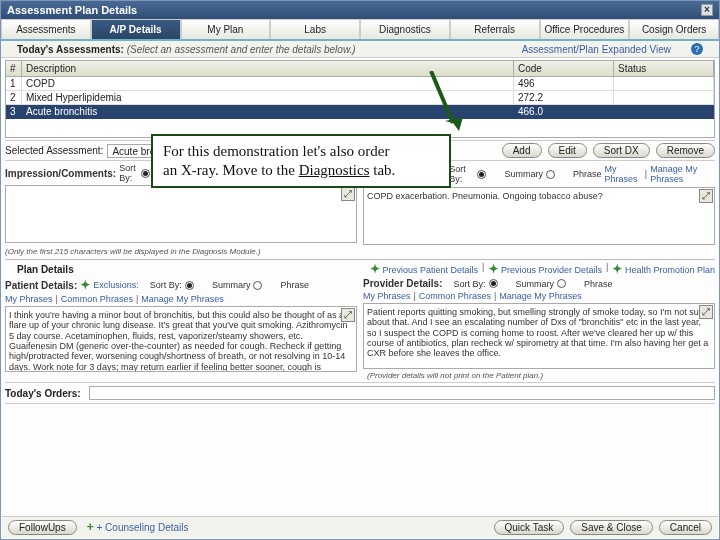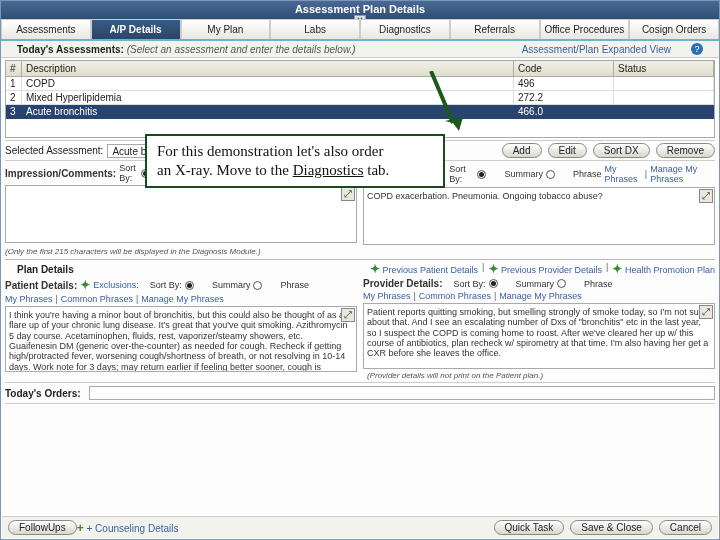--- a/index.html
+++ b/index.html
@@ -15,21 +15,20 @@
   }
   .window-border { border: 1px solid #7a96b8; width:720px; height:540px; position: relative; background:#fdfdfd; }
   .titlebar {
     background: linear-gradient(#4a6a94,#2e4e78);
     color: #fff;
     font-weight: bold;
     font-size: 11px;
     padding: 2px 6px;
     display:flex; justify-content: space-between; align-items:center;
     height: 18px;
-    flex-direction: column;
   }
   .titlebar .x { width:12px; height:12px; background:#d8e0ea; color:#333; text-align:center; line-height:10px; font-size:10px; border:1px solid #999; }
   .tabs {
     display:flex; border-bottom: 2px solid #6fb3c9;
     background:#fff;
   }
   .tabs .tab {
     flex:1; text-align:center; padding:4px 2px; border:1px solid #ccc; border-bottom:none;
     background: linear-gradient(#fff,#e8e8e0); font-size:10px; cursor:pointer;
   }
@@ -52,21 +51,21 @@
   .col-n{width:16px;} .col-desc{flex:1;} .col-code{width:100px;} .col-status{width:100px;}
   .grid .row { display:flex; font-size:10px; background:#fff;}
   .grid .row div { border-right:1px solid #ddd; border-bottom:1px solid #ddd; padding:1px 4px; overflow:hidden; white-space:nowrap;}
   .grid .row.sel { background:#28436e; color:#fff; }
   .grid .row.sel div{ border-color:#28436e;}
   .grid .empty { height:18px; background:#fff;}
   .arrow {
     position:absolute; left:410px; top:70px; width:60px; height:70px; z-index:3;
   }
   .callout {
-    position:absolute; left:144px; top:133px; width:300px;
+    position:absolute; left:150px; top:133px; width:300px;
     background:#fff; border:2px solid #1a4a1a; padding:6px 10px;
     font-family: "Comic Sans MS", cursive; font-size:15px; color:#111; z-index:4;
     line-height:1.25;
   }
   .callout .u { text-decoration: underline; }
   .section {
     margin:2px 4px; font-size:10px;
   }
   .sel-assess { display:flex; align-items:center; gap:4px; padding:2px 0; border-top:1px solid #ccc; border-bottom:1px solid #ccc;}
   .sel-assess .val { border:1px solid #aaa; background:#fff; padding:1px 4px; width:130px; height:14px; overflow:hidden;}
@@ -302,21 +301,21 @@
       <div class="thinnote">(Provider details will not print on the Patient plan.)</div>
     </div>
   </div>
 
   <div class="todays-orders">
     <span class="pane-label">Today's Orders:</span>
     <span class="box"></span>
   </div>
 
   <div class="bottombar">
-    <span style="display:flex;align-items:flex-end;">
+    <span style="display:flex;gap:10px;align-items:flex-start;">
       <span class="btn">FollowUps</span>
       <span class="link"><span class="plus">+</span> <span>+ Counseling Details</span></span>
     </span>
     <span style="display:flex;gap:6px;">
       <span class="btn">Quick Task</span>
       <span class="btn">Save &amp; Close</span>
       <span class="btn">Cancel</span>
     </span>
   </div>
 

